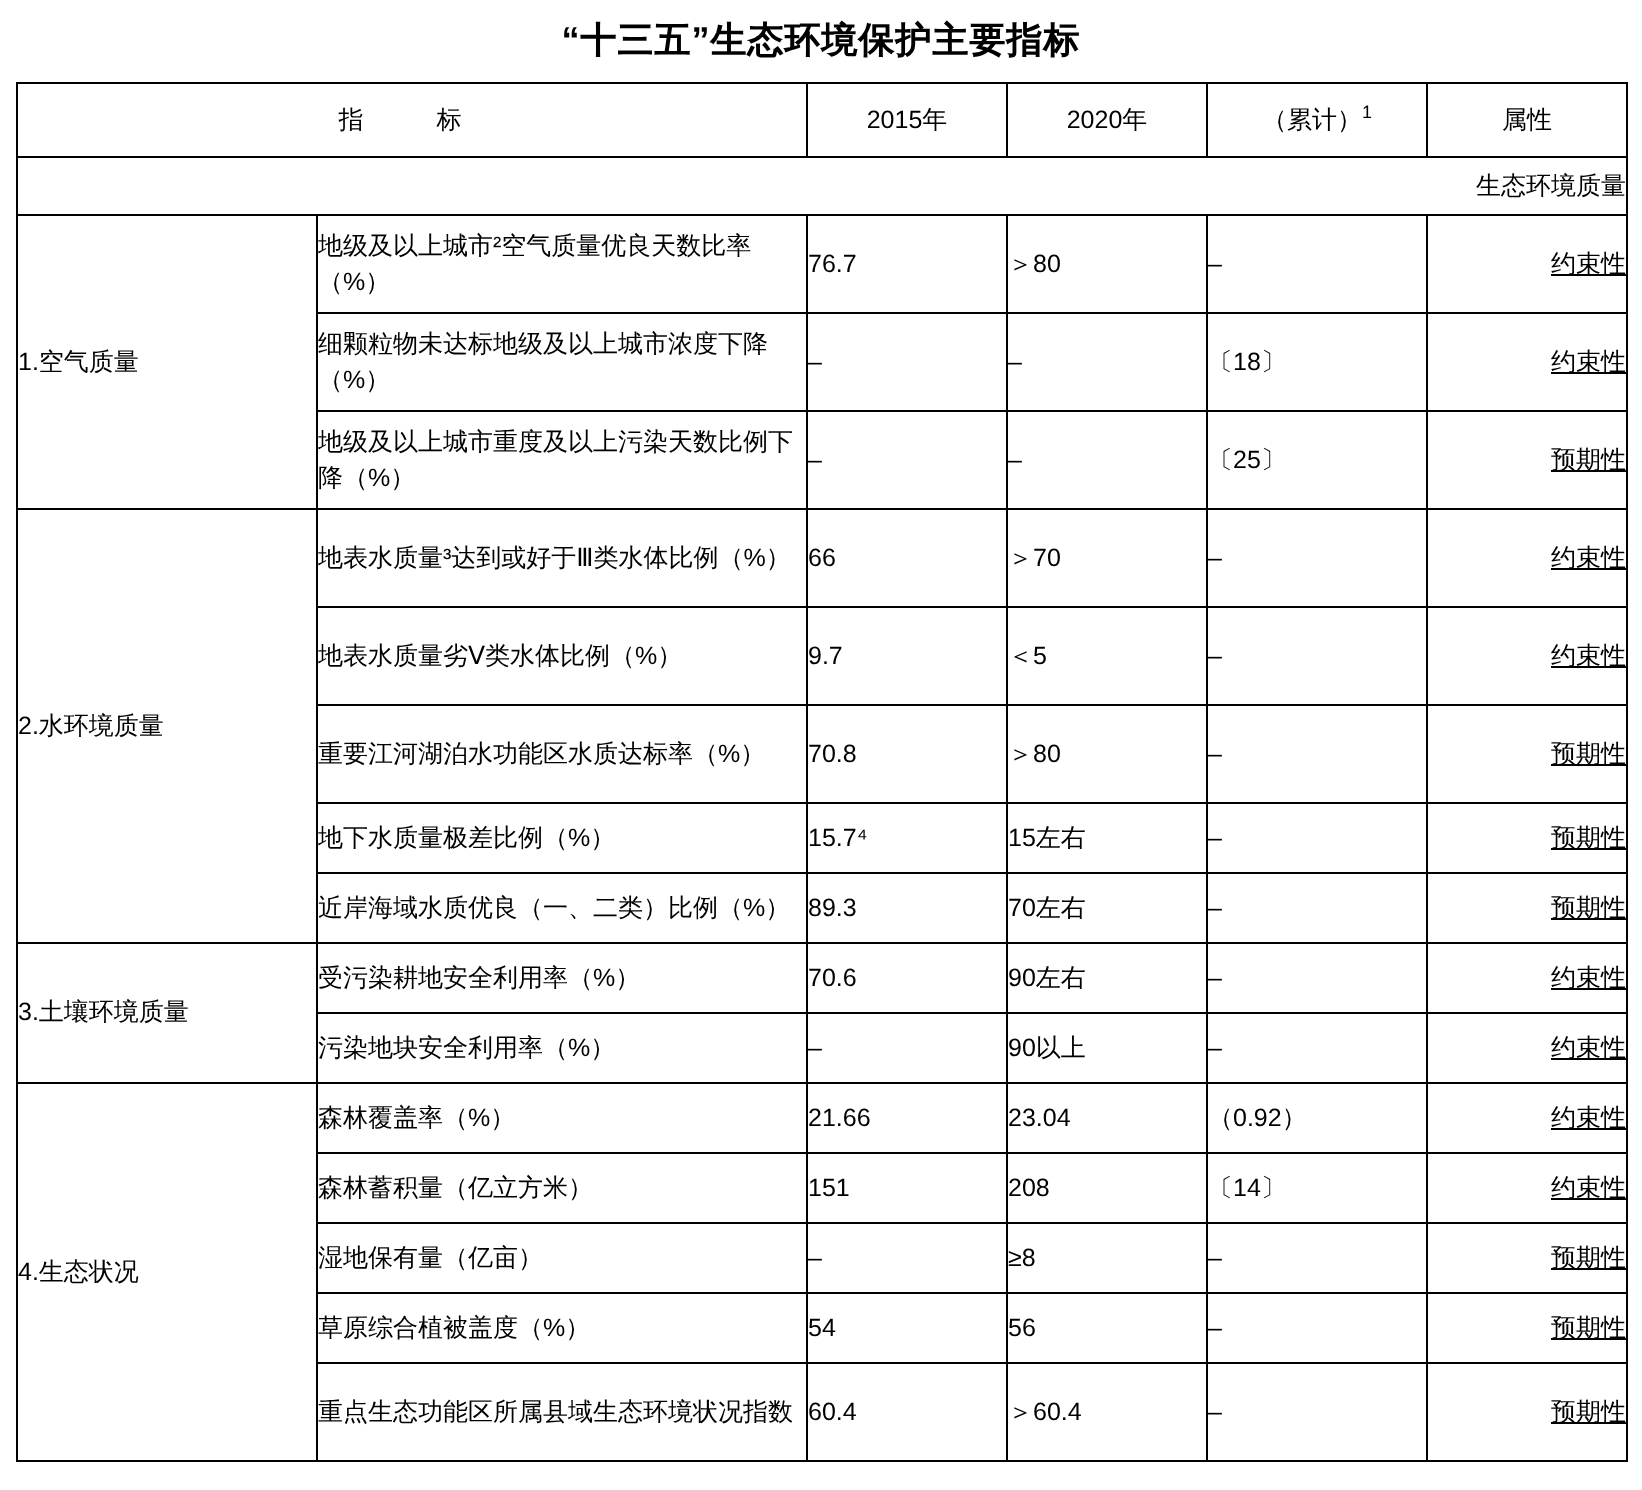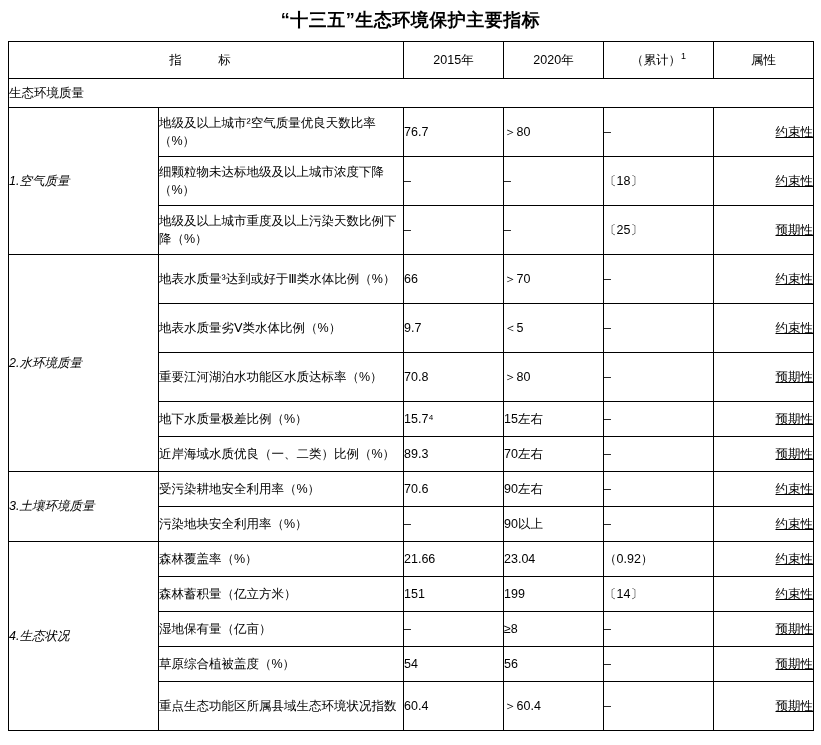--- a/index.html
+++ b/index.html
@@ -57,27 +57,26 @@
     text-indent: 12px;
   }
   .sup {
     font-size: 9px;
     vertical-align: super;
   }
   .section-row td {
     height: 28px;
     padding-left: 12px;
     font-size: 13px;
-    text-align: left;
+    text-align: right;
   }
   .cat-cell {
     padding-left: 10px;
     text-align: left;
     font-size: 13px;
-    font-style: italic;
   }
   .name-cell {
     padding: 6px 8px 6px 10px;
     text-align: left;
     line-height: 1.45;
     font-size: 12.5px;
     border-radius: 14px;
   }
   .val-cell {
     text-align: left;
@@ -201,21 +200,21 @@
         <td class="cat-cell" rowspan="5">4.生态状况</td>
         <td class="name-cell" style="height:34px">森林覆盖率（%）</td>
         <td class="val-cell">21.66</td>
         <td class="val-cell">23.04</td>
         <td class="val-cell">（0.92）</td>
         <td class="attr-cell">约束性</td>
       </tr>
       <tr>
         <td class="name-cell" style="height:34px">森林蓄积量（亿立方米）</td>
         <td class="val-cell">151</td>
-        <td class="val-cell">199</td>
+        <td class="val-cell">208</td>
         <td class="val-cell">〔14〕</td>
         <td class="attr-cell">约束性</td>
       </tr>
       <tr>
         <td class="name-cell" style="height:34px">湿地保有量（亿亩）</td>
         <td class="val-cell">–</td>
         <td class="val-cell">≥8</td>
         <td class="val-cell">–</td>
         <td class="attr-cell">预期性</td>
       </tr>

